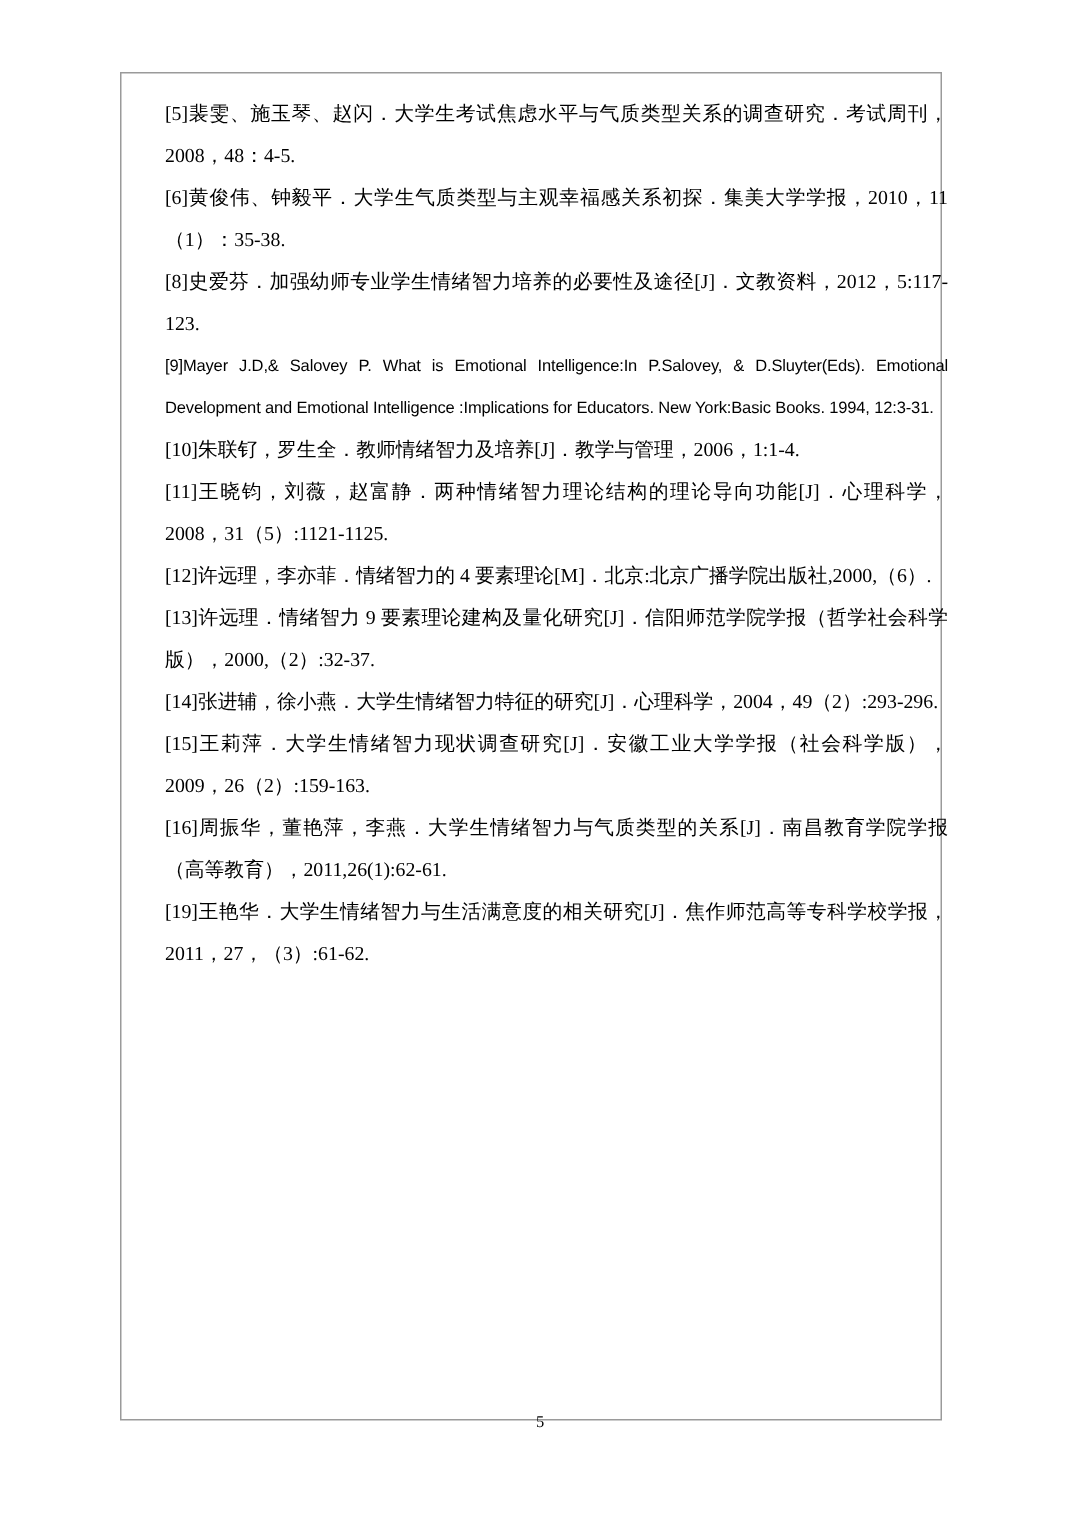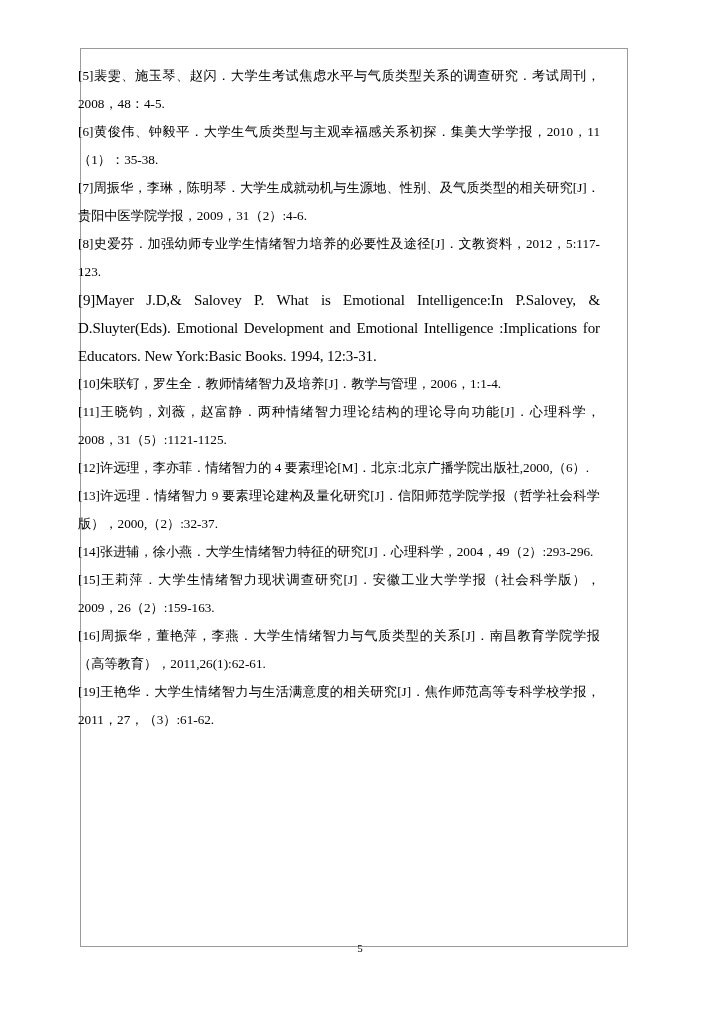--- a/index.html
+++ b/index.html
@@ -29,41 +29,41 @@
     left: 80px;
     top: 48px;
     width: 548px;
     height: 899px;
     border: 1px solid #9a9a9a;
     box-sizing: border-box;
     background: #ffffff;
   }
   .doc-body {
     position: absolute;
-    left: 72px;
+    left: 104px;
     top: 62px;
     width: 534px;
     box-sizing: border-box;
     padding: 0 6px 0 6px;
   }
   .ref {
     font-size: 13.2px;
     line-height: 28px;
     text-align: justify;
     text-justify: inter-ideograph;
     margin: 0 0 0 0;
     letter-spacing: 0px;
     word-break: break-word;
   }
   .ref.cjk {
     font-family: "Liberation Serif", "DejaVu Serif", serif;
   }
   .ref.latin {
-    font-family: Liberation Serif, serif;
-    font-size: 15px;
+    font-family: Liberation Sans, sans-serif;
+    font-size: 11px;
     letter-spacing: -0.1px;
   }
   .page-number {
     position: absolute;
     left: 0;
     top: 942px;
     width: 720px;
     text-align: center;
     font-size: 11px;
     font-family: "Liberation Serif", serif;
@@ -73,21 +73,20 @@
 </head>
 <body>
 
 <div class="page">
 
   <div class="doc-frame"></div>
 
   <div class="doc-body">
     <p class="ref cjk">[5]裴雯、施玉琴、赵闪．大学生考试焦虑水平与气质类型关系的调查研究．考试周刊，2008，48：4-5.</p>
     <p class="ref cjk">[6]黄俊伟、钟毅平．大学生气质类型与主观幸福感关系初探．集美大学学报，2010，11（1）：35-38.</p>
-    <p class="ref cjk">[7]周振华，李琳，陈明琴．大学生成就动机与生源地、性别、及气质类型的相关研究[J]．贵阳中医学院学报，2009，31（2）:4-6.</p>
     <p class="ref cjk">[8]史爱芬．加强幼师专业学生情绪智力培养的必要性及途径[J]．文教资料，2012，5:117-123.</p>
     <p class="ref latin">[9]Mayer J.D,&amp; Salovey P. What is Emotional Intelligence:In P.Salovey, &amp; D.Sluyter(Eds). Emotional Development and Emotional Intelligence :Implications for Educators. New York:Basic Books. 1994, 12:3-31.</p>
     <p class="ref cjk">[10]朱联钌，罗生全．教师情绪智力及培养[J]．教学与管理，2006，1:1-4.</p>
     <p class="ref cjk">[11]王晓钧，刘薇，赵富静．两种情绪智力理论结构的理论导向功能[J]．心理科学，2008，31（5）:1121-1125.</p>
     <p class="ref cjk">[12]许远理，李亦菲．情绪智力的 4 要素理论[M]．北京:北京广播学院出版社,2000,（6）.</p>
     <p class="ref cjk">[13]许远理．情绪智力 9 要素理论建构及量化研究[J]．信阳师范学院学报（哲学社会科学版），2000,（2）:32-37.</p>
     <p class="ref cjk">[14]张进辅，徐小燕．大学生情绪智力特征的研究[J]．心理科学，2004，49（2）:293-296.</p>
     <p class="ref cjk">[15]王莉萍．大学生情绪智力现状调查研究[J]．安徽工业大学学报（社会科学版），2009，26（2）:159-163.</p>
     <p class="ref cjk">[16]周振华，董艳萍，李燕．大学生情绪智力与气质类型的关系[J]．南昌教育学院学报（高等教育），2011,26(1):62-61.</p>
     <p class="ref cjk">[19]王艳华．大学生情绪智力与生活满意度的相关研究[J]．焦作师范高等专科学校学报，2011，27，（3）:61-62.</p>

